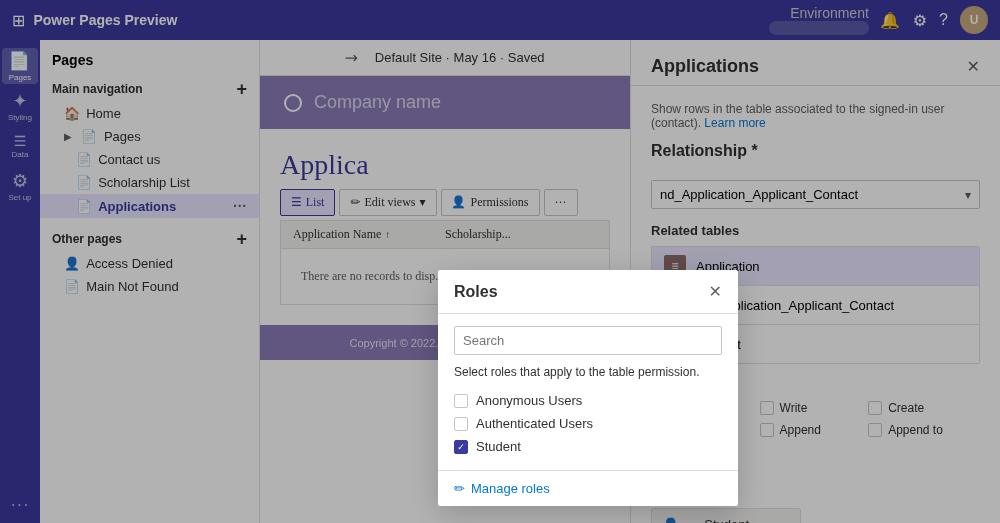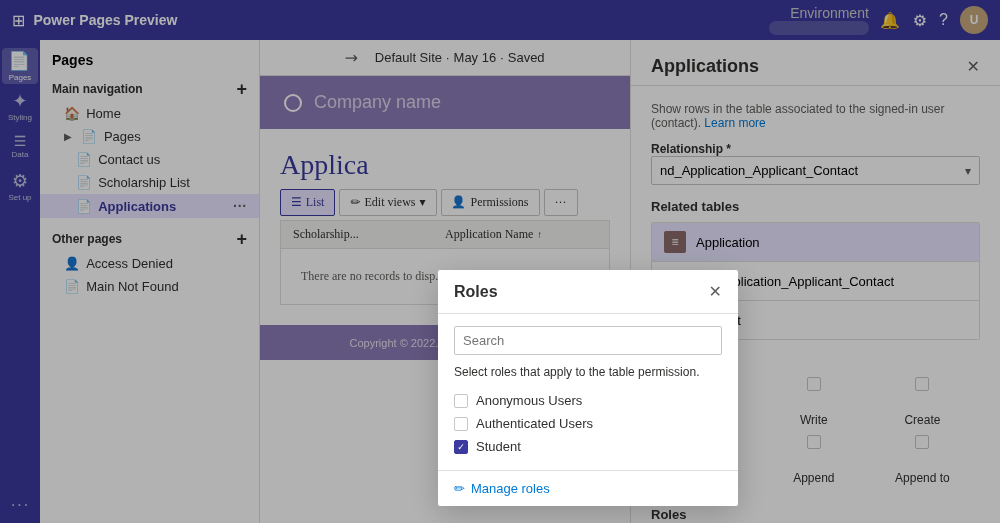--- a/index.html
+++ b/index.html
@@ -174,21 +174,21 @@
       justify-content: space-between;
       padding: 16px 20px 8px;
       border-bottom: 1px solid #e1dfdd;
     }
     .right-panel-title { font-size: 18px; font-weight: 600; color: #323130; }
     .right-panel-close { cursor: pointer; font-size: 16px; color: #605e5c; }
     .right-panel-body { padding: 16px 20px; flex: 1; }
     .rp-description { font-size: 12px; color: #605e5c; margin-bottom: 12px; }
     .rp-description a { color: #0078d4; text-decoration: none; }
     .rp-field { margin-bottom: 14px; }
-    .rp-label { font-size: 12px; font-weight: 600; color: #323130; margin-bottom: 0; }
+    .rp-label { font-size: 16px; font-weight: 600; color: #323130; margin-bottom: 20px; }
     .rp-select {
       width: 100%; padding: 6px 8px; border: 1px solid #c8c6c4; border-radius: 2px;
       background: white; font-size: 13px; display: flex; align-items: center; justify-content: space-between; cursor: pointer;
     }
     .rp-select-chevron { color: #605e5c; font-size: 12px; }
     .rp-section-title { font-size: 13px; font-weight: 600; color: #323130; margin-bottom: 8px; }
 
     
     .related-tables { border: 1px solid #e1dfdd; border-radius: 2px; overflow: hidden; margin-bottom: 14px; }
     .related-table-item {
@@ -201,21 +201,21 @@
       width: 22px; height: 22px; border-radius: 2px;
       display: flex; align-items: center; justify-content: center;
       font-size: 12px; color: white;
     }
     .related-table-icon.table { background: #8b6a6a; }
     .related-table-icon.relation { background: #8b6a6a; font-size: 10px; }
     .related-table-icon.contact { background: #6b8b6a; }
 
     
     .permission-grid { display: flex; gap: 0; flex-wrap: wrap; margin-bottom: 14px; }
-    .permission-item { display: flex; align-items: center; gap: 22px; width: 33%; margin-bottom: 8px; font-size: 12px; color: #323130; flex-direction: column; }
+    .permission-item { display: flex; align-items: center; gap: 6px; width: 33%; margin-bottom: 8px; font-size: 12px; color: #323130; }
     .perm-checkbox {
       width: 14px; height: 14px; border: 1px solid #c8c6c4; border-radius: 2px;
       display: flex; align-items: center; justify-content: center; cursor: pointer; flex-shrink: 0;
     }
     .perm-checkbox.checked { background: #3b3a9e; border-color: #3b3a9e; color: white; font-size: 9px; }
 
     
     .roles-section { margin-bottom: 8px; }
     .roles-add { display: flex; align-items: center; gap: 6px; color: #0078d4; cursor: pointer; font-size: 13px; margin-bottom: 8px; }
     .role-chip {
@@ -380,25 +380,25 @@
               <span>👤</span>
               <span>Permissions</span>
             </div>
             <div class="table-control-btn">
               <span>···</span>
             </div>
           </div>
           <div class="table-body">
             <div class="table-header">
               <div class="table-header-cell">
-                <span>Scholarship...</span>
+                <span>Application Name</span>
+                <span style="font-size:10px">↑</span>
               </div>
               <div class="table-header-cell">
-                <span>Application Name</span>
-                <span style="font-size:10px">↑</span>
+                <span>Scholarship...</span>
               </div>
             </div>
             <div class="table-empty">There are no records to disp...</div>
           </div>
         </div>
         <div style="background:#8b7bb8; padding:10px 24px; text-align:center;">
           <span style="color:rgba(255,255,255,0.8); font-size:11px;">Copyright © 2022. All Rights Reserved.</span>
         </div>
       </div>
     </div>

